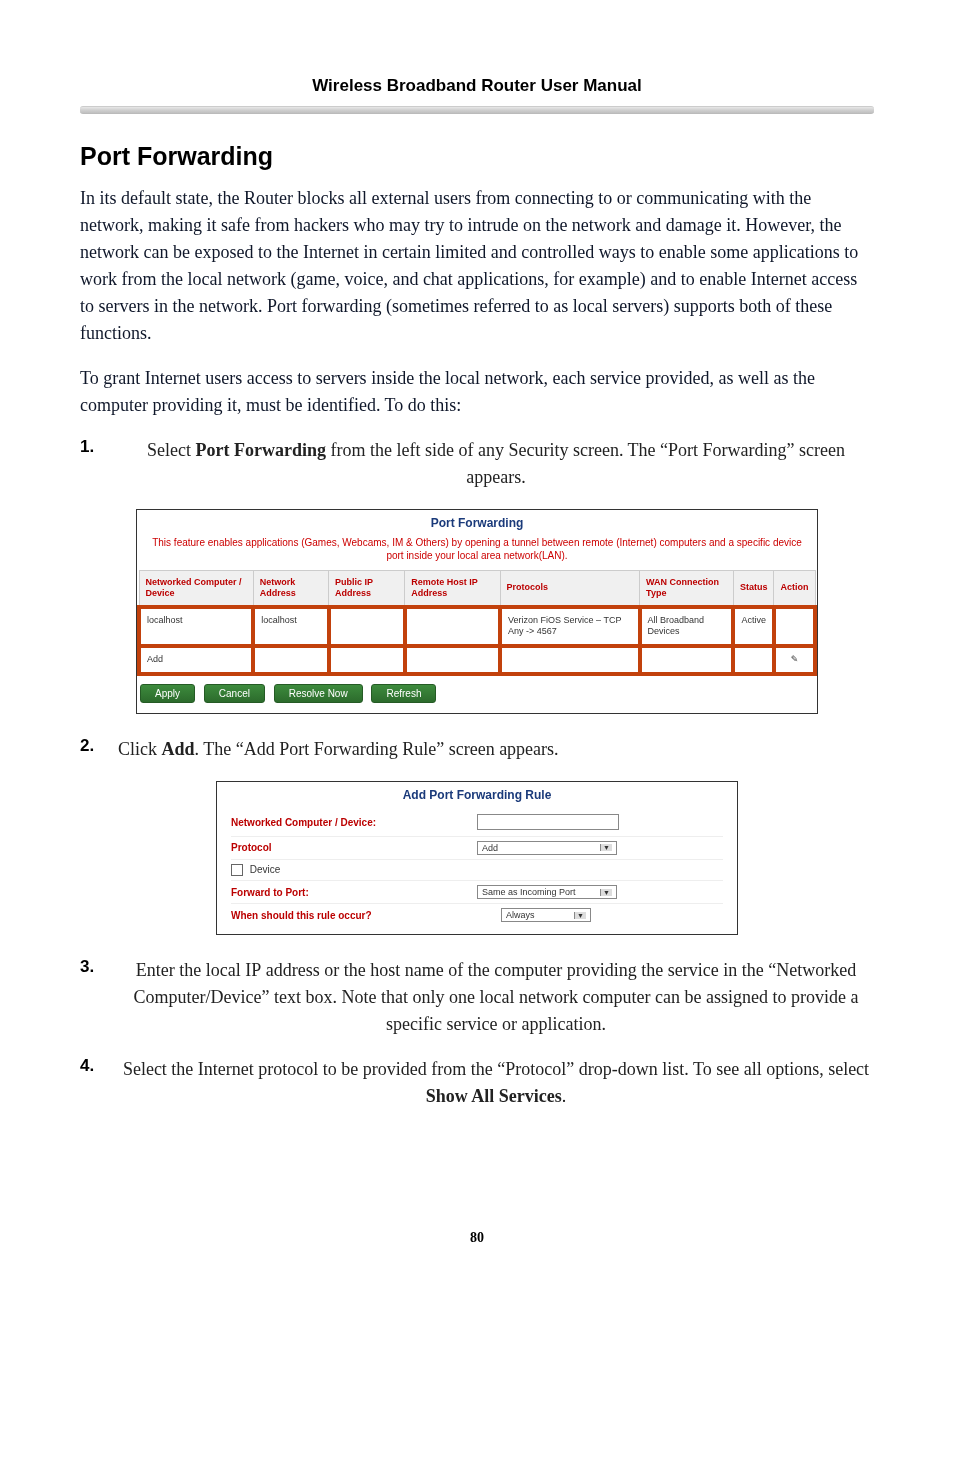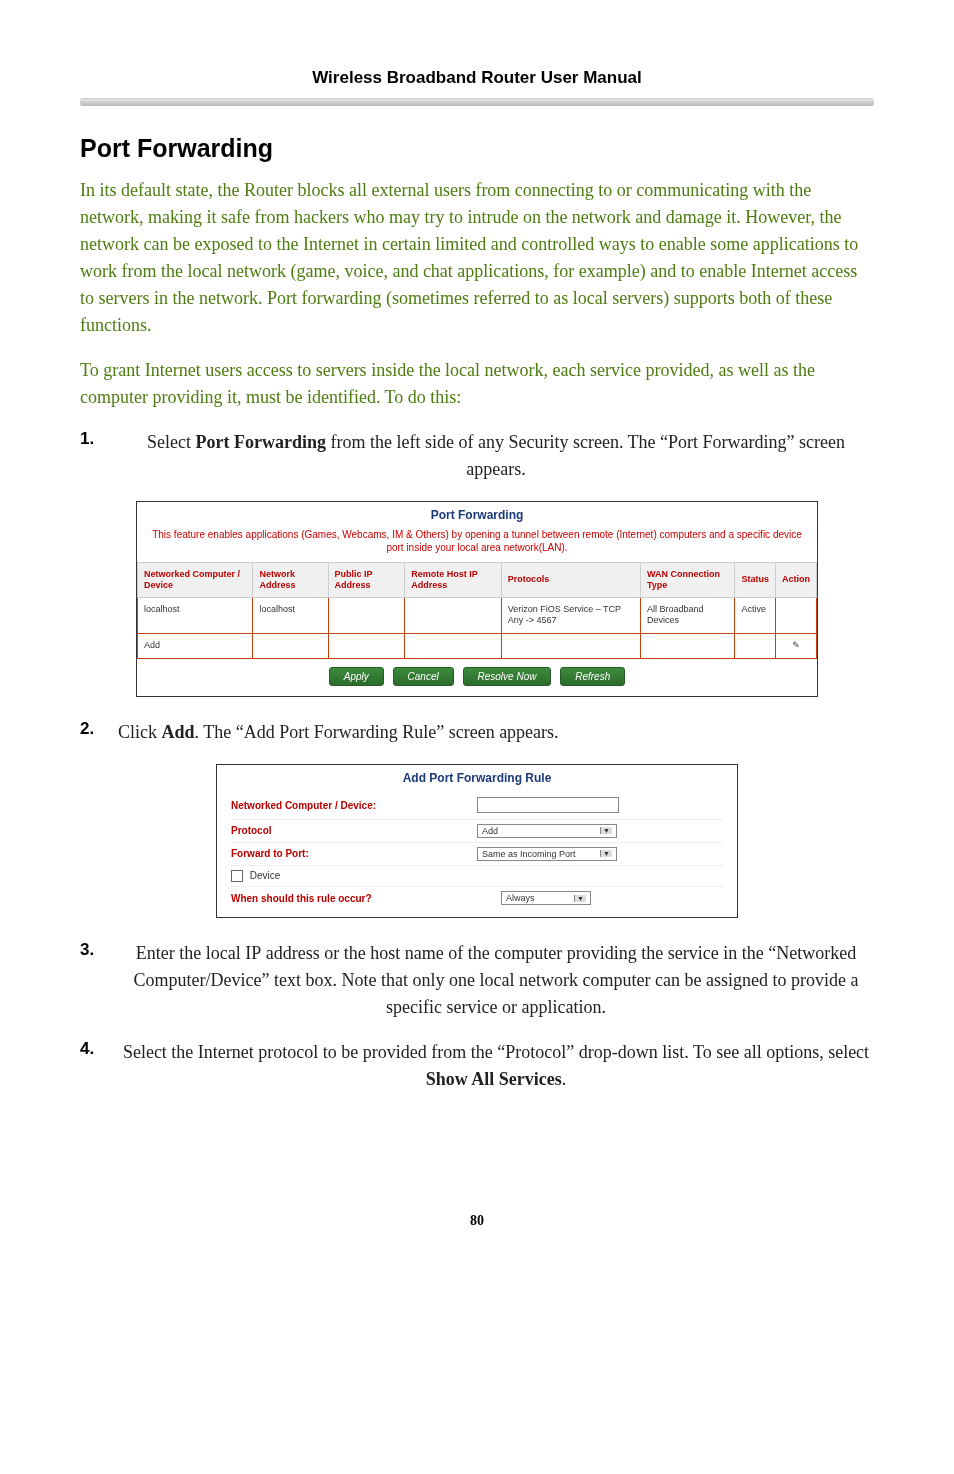--- a/index.html
+++ b/index.html
@@ -4,21 +4,21 @@
 <style>
   body {
     margin: 0;
     padding: 0;
     font-family: Georgia, 'Times New Roman', serif;
     background: #fff;
     color: #222;
   }
   .page {
     width: 954px;
-    margin: 8px auto;
+    margin: 16px auto;
     padding: 60px 80px 40px 80px;
     box-sizing: border-box;
   }
   .header-title {
     font-family: Arial, Helvetica, sans-serif;
     font-weight: bold;
     font-size: 17px;
     text-align: center;
     color: #000;
     margin-bottom: 10px;
@@ -35,21 +35,21 @@
     font-family: Arial, Helvetica, sans-serif;
     font-weight: bold;
     font-size: 25px;
     margin: 0 0 14px 0;
     color: #000;
   }
   p.body {
     font-size: 18px;
     line-height: 1.5;
     margin: 0 0 18px 0;
-    color: #4d7c0f;
+    color: #0f172a;
   }
   .step {
     display: flex;
     margin: 0 0 18px 0;
   }
   .step-num {
     font-family: Arial, Helvetica, sans-serif;
     font-weight: bold;
     font-size: 17px;
     color: #000;
@@ -105,31 +105,29 @@
     color: #b00;
     font-weight: bold;
     padding: 6px 6px;
     border: 1px solid #ccc;
     text-align: left;
     font-size: 9px;
     line-height: 1.2;
   }
   table.pf-table td {
     padding: 6px 6px;
-    border: 1px solid #c2410c;
+    border: 4px solid #c2410c;
     vertical-align: top;
     color: #333;
     font-size: 9px;
     line-height: 1.3;
   }
   .linkish { color: #c00; }
   .btn-row {
-    text-align: center;
     padding: 8px 0 10px 0;
-    font-style: italic;
   }
   .btn {
     display: inline-block;
     background: linear-gradient(to bottom, #3d8b3d, #2c6b2c);
     color: #fff;
     font-size: 10px;
     padding: 3px 14px;
     border-radius: 3px;
     margin: 0 3px;
     border: 1px solid #255b25;
@@ -283,36 +281,36 @@
       <div class="add-row">
         <div class="add-label">Protocol</div>
         <div class="add-field">
           <span class="fake-select">
             <span>Add</span>
               <span class="arrow">▼</span>
           </span>
         </div>
       </div>
       <div class="add-row">
+        <div class="add-label checkbox-row" style="font-weight:normal;color:#333;">
+          <span class="checkbox-fake"></span>
+          <span>Device</span>
+        </div>
+        <div class="add-field"></div>
+      </div>
+      <div class="add-row">
         <div class="add-label">Forward to Port:</div>
         <div class="add-field">
           <span class="fake-select">
             <span>Same as Incoming Port</span>
               <span class="arrow">▼</span>
           </span>
         </div>
       </div>
       <div class="add-row">
-        <div class="add-label checkbox-row" style="font-weight:normal;color:#333;">
-          <span class="checkbox-fake"></span>
-          <span>Device</span>
-        </div>
-        <div class="add-field"></div>
-      </div>
-      <div class="add-row">
         <div class="add-label">When should this rule occur?</div>
         <div class="add-field">
           <span class="fake-select" style="min-width:80px;">
             <span>Always</span>
               <span class="arrow">▼</span>
           </span>
         </div>
       </div>
     </div>
   </div>

